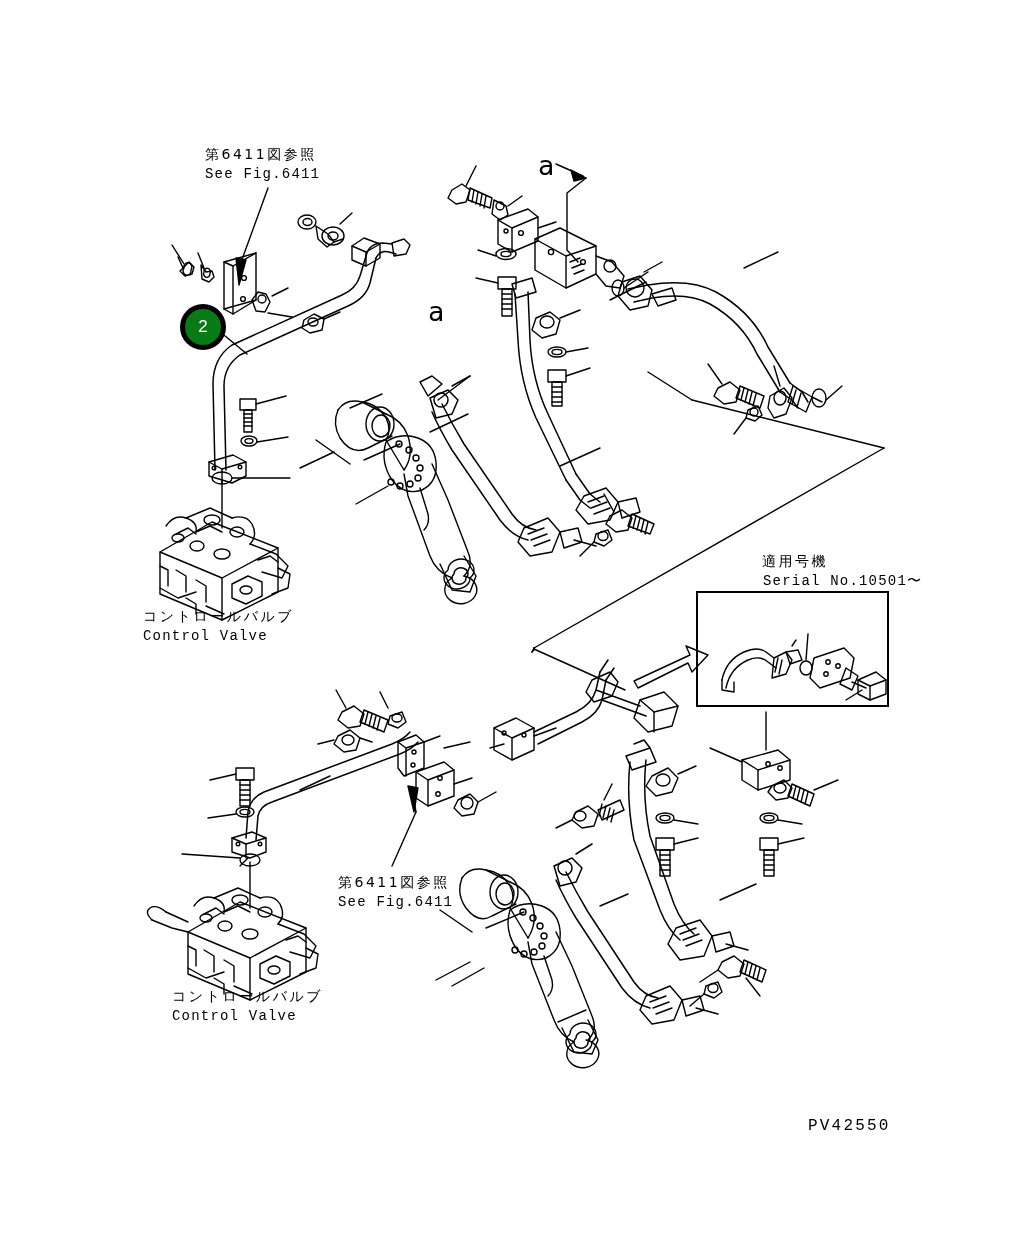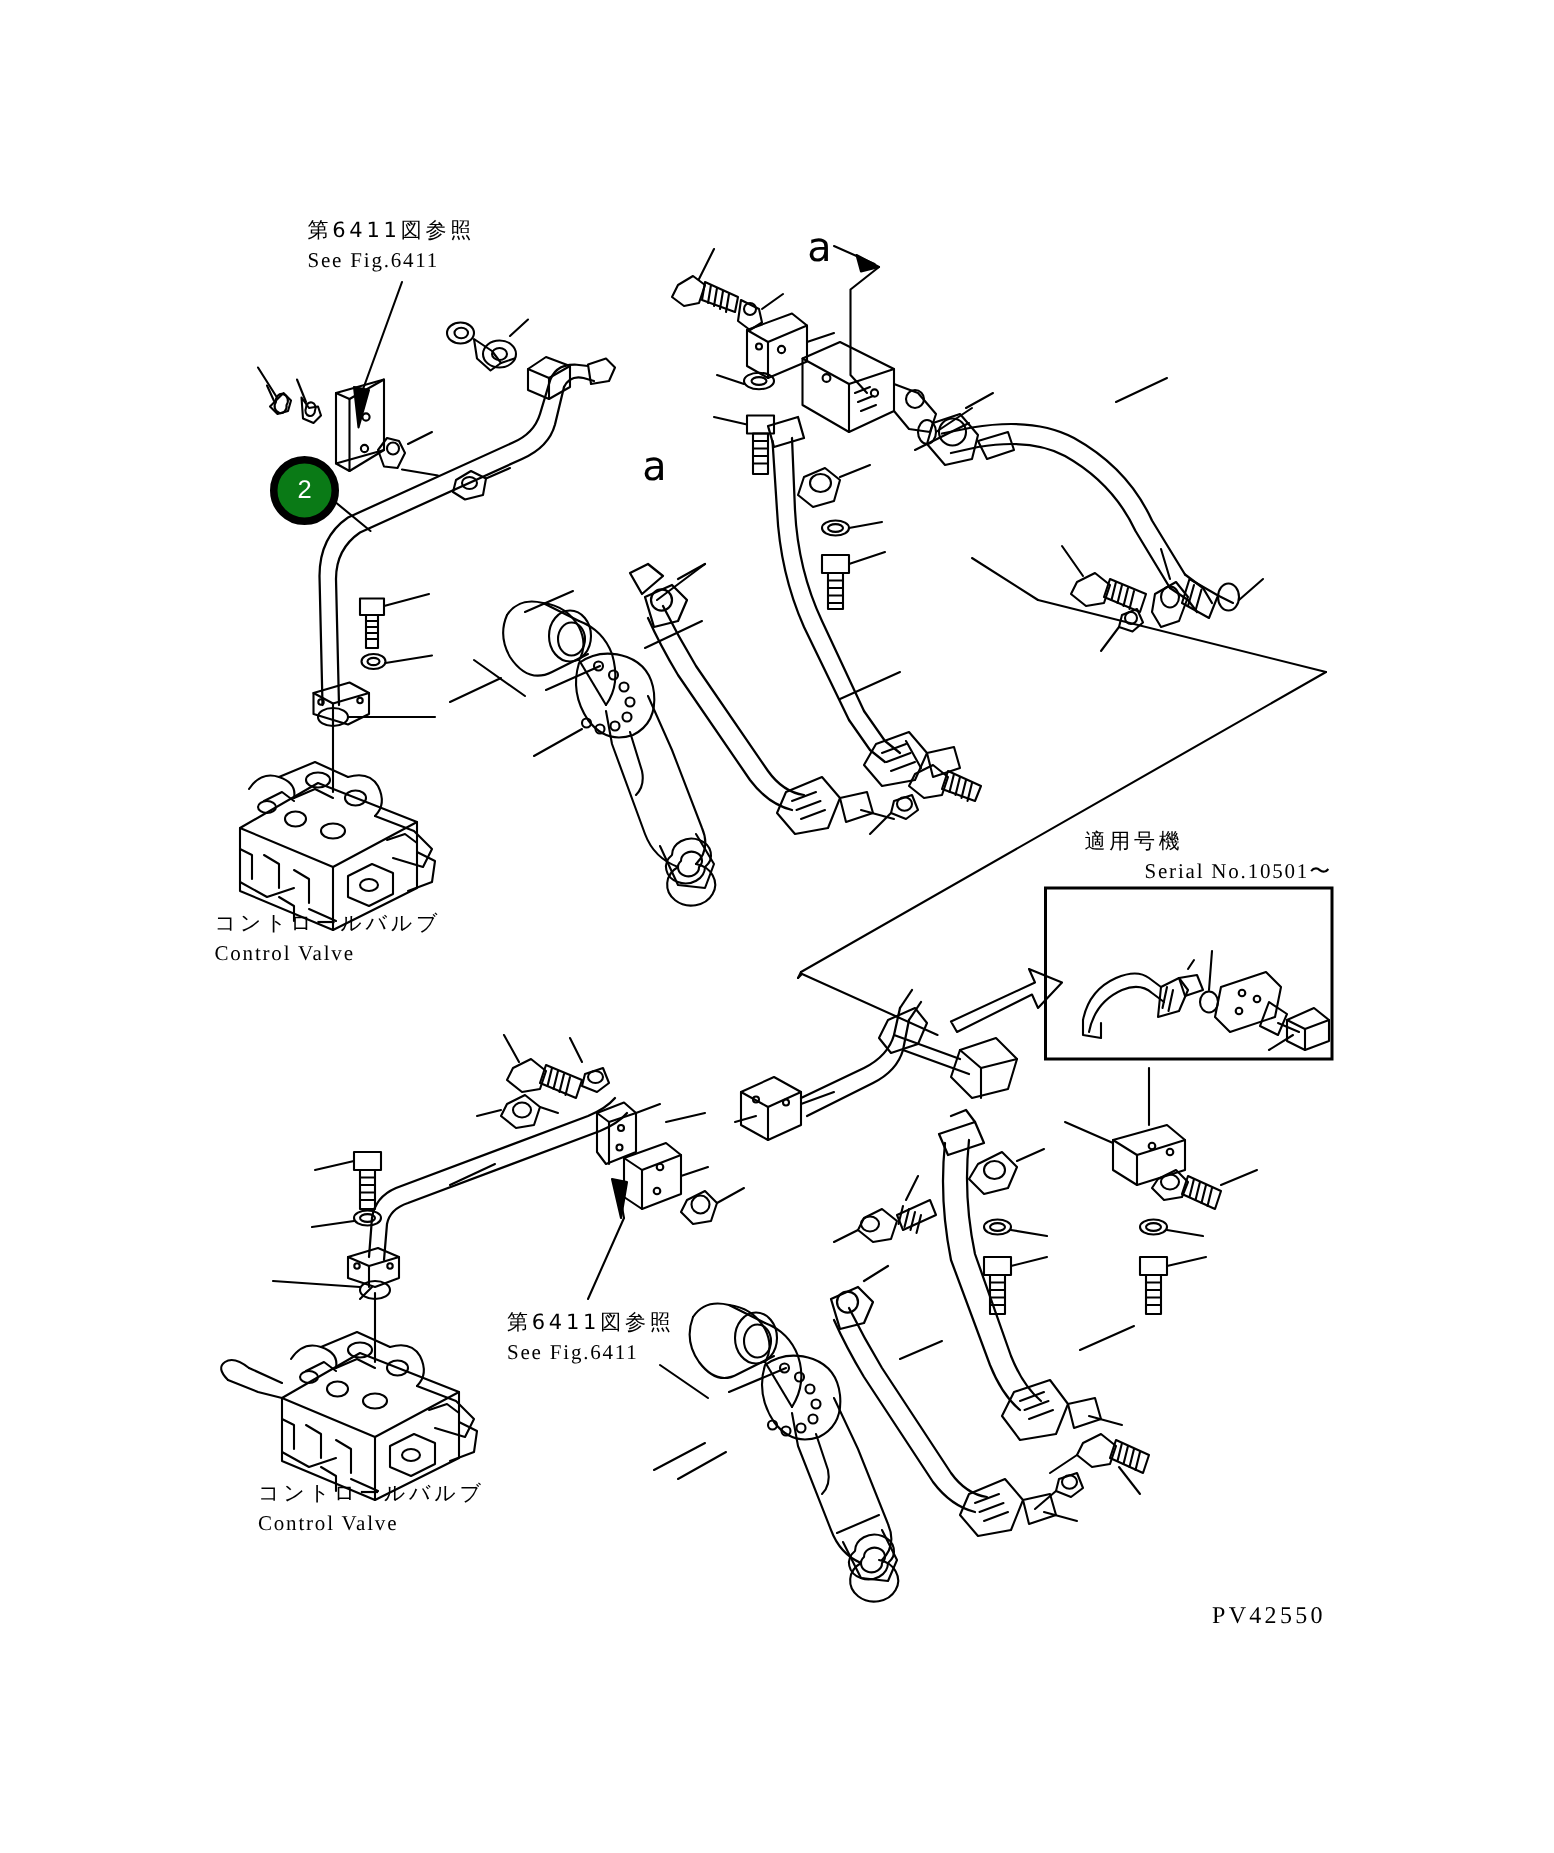--- a/index.html
+++ b/index.html
@@ -21,21 +21,21 @@
   #artboard {
     position: absolute;
     left: 0; top: 0;
     width: 1036px;
     height: 1235px;
   }
   .lbl {
     position: absolute;
     white-space: pre;
     color: #000000;
-    font-family: Liberation Serif, serif;
+    font-family: Liberation Mono, monospace;
     letter-spacing: 0.5px;
     line-height: 1.28;
   }
   .lbl-jp {
     font-family: "DejaVu Sans", sans-serif;
     letter-spacing: 2.5px;
     font-size: 14px;
   }
   .lbl-en {
     font-size: 14px;
@@ -675,24 +675,24 @@
 
   <div class="lbl lbl-jp" style="left:338px; top:874px;">第6411図参照</div>
   <div class="lbl lbl-en" style="left:338px; top:894px;">See Fig.6411</div>
 
   <div class="lbl lbl-jp" style="left:143px; top:608px;">コントロールバルブ</div>
   <div class="lbl lbl-en" style="left:143px; top:628px;">Control Valve</div>
 
   <div class="lbl lbl-jp" style="left:172px; top:988px;">コントロールバルブ</div>
   <div class="lbl lbl-en" style="left:172px; top:1008px;">Control Valve</div>
 
-  <div class="lbl lbl-jp" style="left:723px; top:553px;font-family:Liberation Serif, serif;">適用号機</div>
+  <div class="lbl lbl-jp" style="left:762px; top:553px;font-family:Liberation Serif, serif;">適用号機</div>
   <div class="lbl lbl-en" style="left:723px; top:573px;margin-left:40px;">Serial No.10501〜</div>
 
-  <div class="lbl lbl-code" style="left:808px; top:1068px;">PV42550</div>
+  <div class="lbl lbl-code" style="left:808px; top:1116px;">PV42550</div>
 
   <div class="marker-a" style="left:428px; top:298px;">a</div>
   <div class="marker-a" style="left:538px; top:152px;">a</div>
 
   <div class="inset-box" style="left:696px; top:591px; width:193px; height:116px;"></div>
 
   <div class="callout" style="left:180px; top:304px; background:#0a7a16;">
     <span>2</span>
   </div>
 

